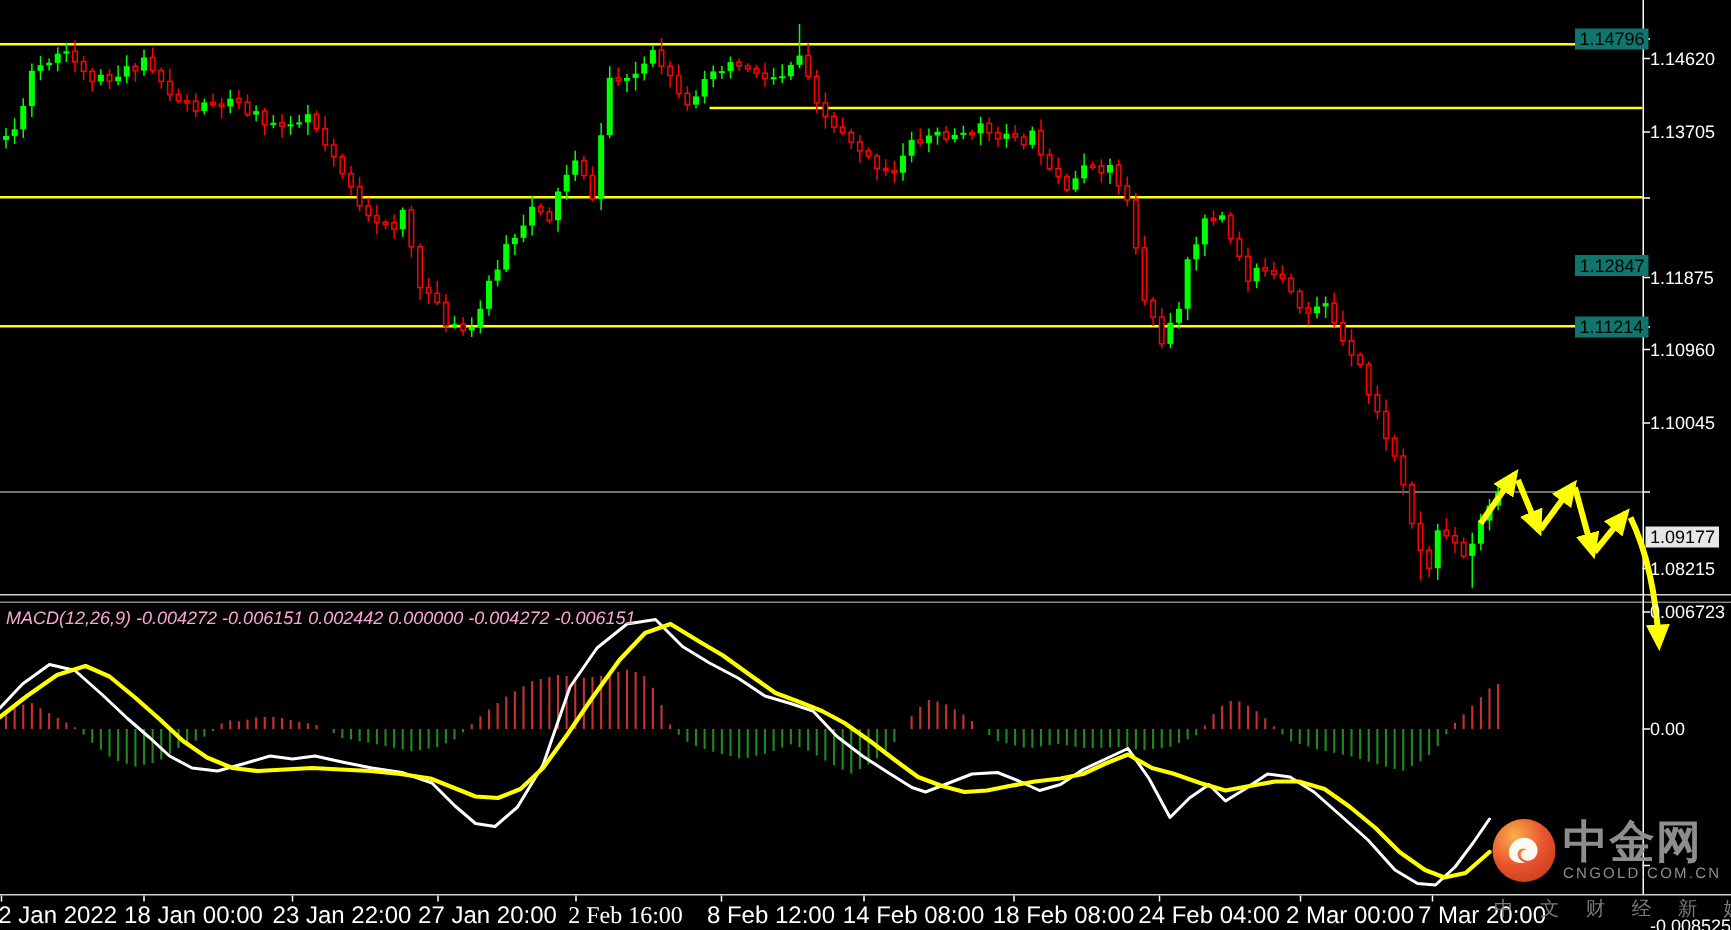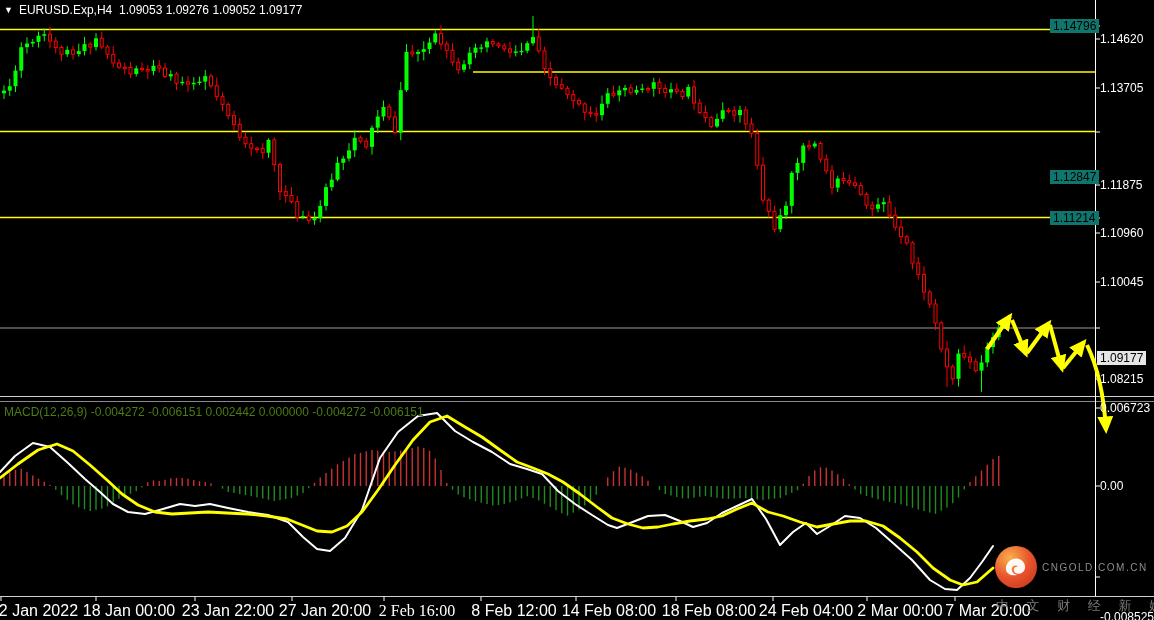--- a/index.html
+++ b/index.html
@@ -1,21 +1,21 @@
 <!DOCTYPE html>
 <html><head>
 <meta charset="utf-8">
 <style>
   html,body{margin:0;padding:0;background:#000;}
   #root{position:relative;width:1154px;height:620px;background:#000;overflow:hidden;
         font-family:"Liberation Sans","DejaVu Sans",sans-serif;}
   #chart-svg{position:absolute;left:0;top:0;z-index:1;}
   .hdr{position:absolute;left:4px;top:3px;z-index:3;color:#fff;font-size:12px;white-space:nowrap;}
   .hdr .tri{display:inline-block;font-size:9px;margin-right:6px;vertical-align:1px;cursor:pointer;}
-  .macd-lab{position:absolute;left:4px;top:405px;z-index:3;color:#4d7c0f;font-size:12px;white-space:nowrap;}
+  .macd-lab{position:absolute;left:4px;top:405px;z-index:3;color:#f9a8d4;font-size:12px;white-space:nowrap;font-style:italic;}
   .plabel{position:absolute;left:1100px;z-index:2;color:#fff;font-size:12px;line-height:14px;white-space:nowrap;}
   .plabel.hl-yellow{background:#0f766e;color:#000;padding:0 3px;left:1050px;}
   .plabel.hl-gray{background:#e6e6e6;color:#000;padding:0 3px;left:1097px;margin-top:30px;}
   .tlabel{position:absolute;top:602px;z-index:2;color:#fff;font-size:16px;white-space:nowrap;transform:translateX(-50%);}
   #watermark{position:absolute;left:994px;top:545px;width:160px;z-index:4;}
   .wm-row{display:flex;align-items:center;}
   .wm-logo{flex:0 0 auto;}
   .wm-text{margin-left:4px;}
   .wm-brand{font-size:30px;font-weight:bold;color:#8d8d8d;line-height:30px;letter-spacing:1px;}
   .wm-domain{font-size:10px;color:#8d8d8d;letter-spacing:1.5px;margin-top:0px;}
@@ -599,40 +599,38 @@
       <g>
         <path d="M987,349 L1010,316" fill="none" stroke="#ffff00" stroke-width="4" marker-end="url(#ah)"></path>
         <path d="M1012,320 L1026,354" fill="none" stroke="#ffff00" stroke-width="4" marker-end="url(#ah)"></path>
         <path d="M1027,353 L1049,323" fill="none" stroke="#ffff00" stroke-width="4" marker-end="url(#ah)"></path>
         <path d="M1050,325 L1062,369" fill="none" stroke="#ffff00" stroke-width="4" marker-end="url(#ah)"></path>
         <path d="M1063,368 L1084,342" fill="none" stroke="#ffff00" stroke-width="4" marker-end="url(#ah)"></path>
         <path d="M1087,345 Q1103,378 1106,430" fill="none" stroke="#ffff00" stroke-width="4" marker-end="url(#ah)"></path>
       </g>
     </svg>
 
-  <div class="hdr">
-    <span class="tri">▼</span><span>EURUSD.Exp,H4</span>&nbsp;&nbsp;<span>1.09053 1.09276 1.09052 1.09177</span>
-  </div>
 
   <div class="macd-lab">MACD(12,26,9) -0.004272 -0.006151 0.002442 0.000000 -0.004272 -0.006151</div>
 
   <div id="watermark">
     <div class="wm-row">
       <svg class="wm-logo" width="44" height="44" viewBox="0 0 44 44">
         <defs>
           <radialGradient id="lg" cx="35%" cy="28%" r="85%">
             <stop offset="0%" stop-color="#f9b04a"></stop>
             <stop offset="55%" stop-color="#e8542e"></stop>
             <stop offset="100%" stop-color="#c93a1c"></stop>
           </radialGradient>
         </defs>
         <circle cx="22" cy="22" r="21" fill="url(#lg)"></circle>
         <path d="M12,25 c-1,-8 7,-13 13,-11 c6,2 8,9 4,13 c-3,3 -8,2 -9,-1 c-1,-3 2,-5 4,-4 c-1,-2 -5,-2 -6,1 c-1,3 1,6 5,7 c-6,1 -10,-1 -11,-5 z" fill="#ffffff" opacity="0.95"></path>
       </svg>
       <div class="wm-text">
+        <div class="wm-brand">中金网</div>
         <div class="wm-domain">CNGOLD.COM.CN</div>
       </div>
     </div>
     <div class="wm-tagline">中 文 财 经 新 媒 体</div>
   </div>
 <div class="plabel hl-yellow" style="top: 19px;">1.14796</div>
     <div class="plabel" style="top: 32px;">1.14620</div>
     <div class="plabel" style="top: 81px; text-align: center;">1.13705</div>
     <div class="plabel hl-yellow" style="top: 125px; margin-top: 45px;">1.12847</div>
     <div class="plabel" style="top: 178px;">1.11875</div>

